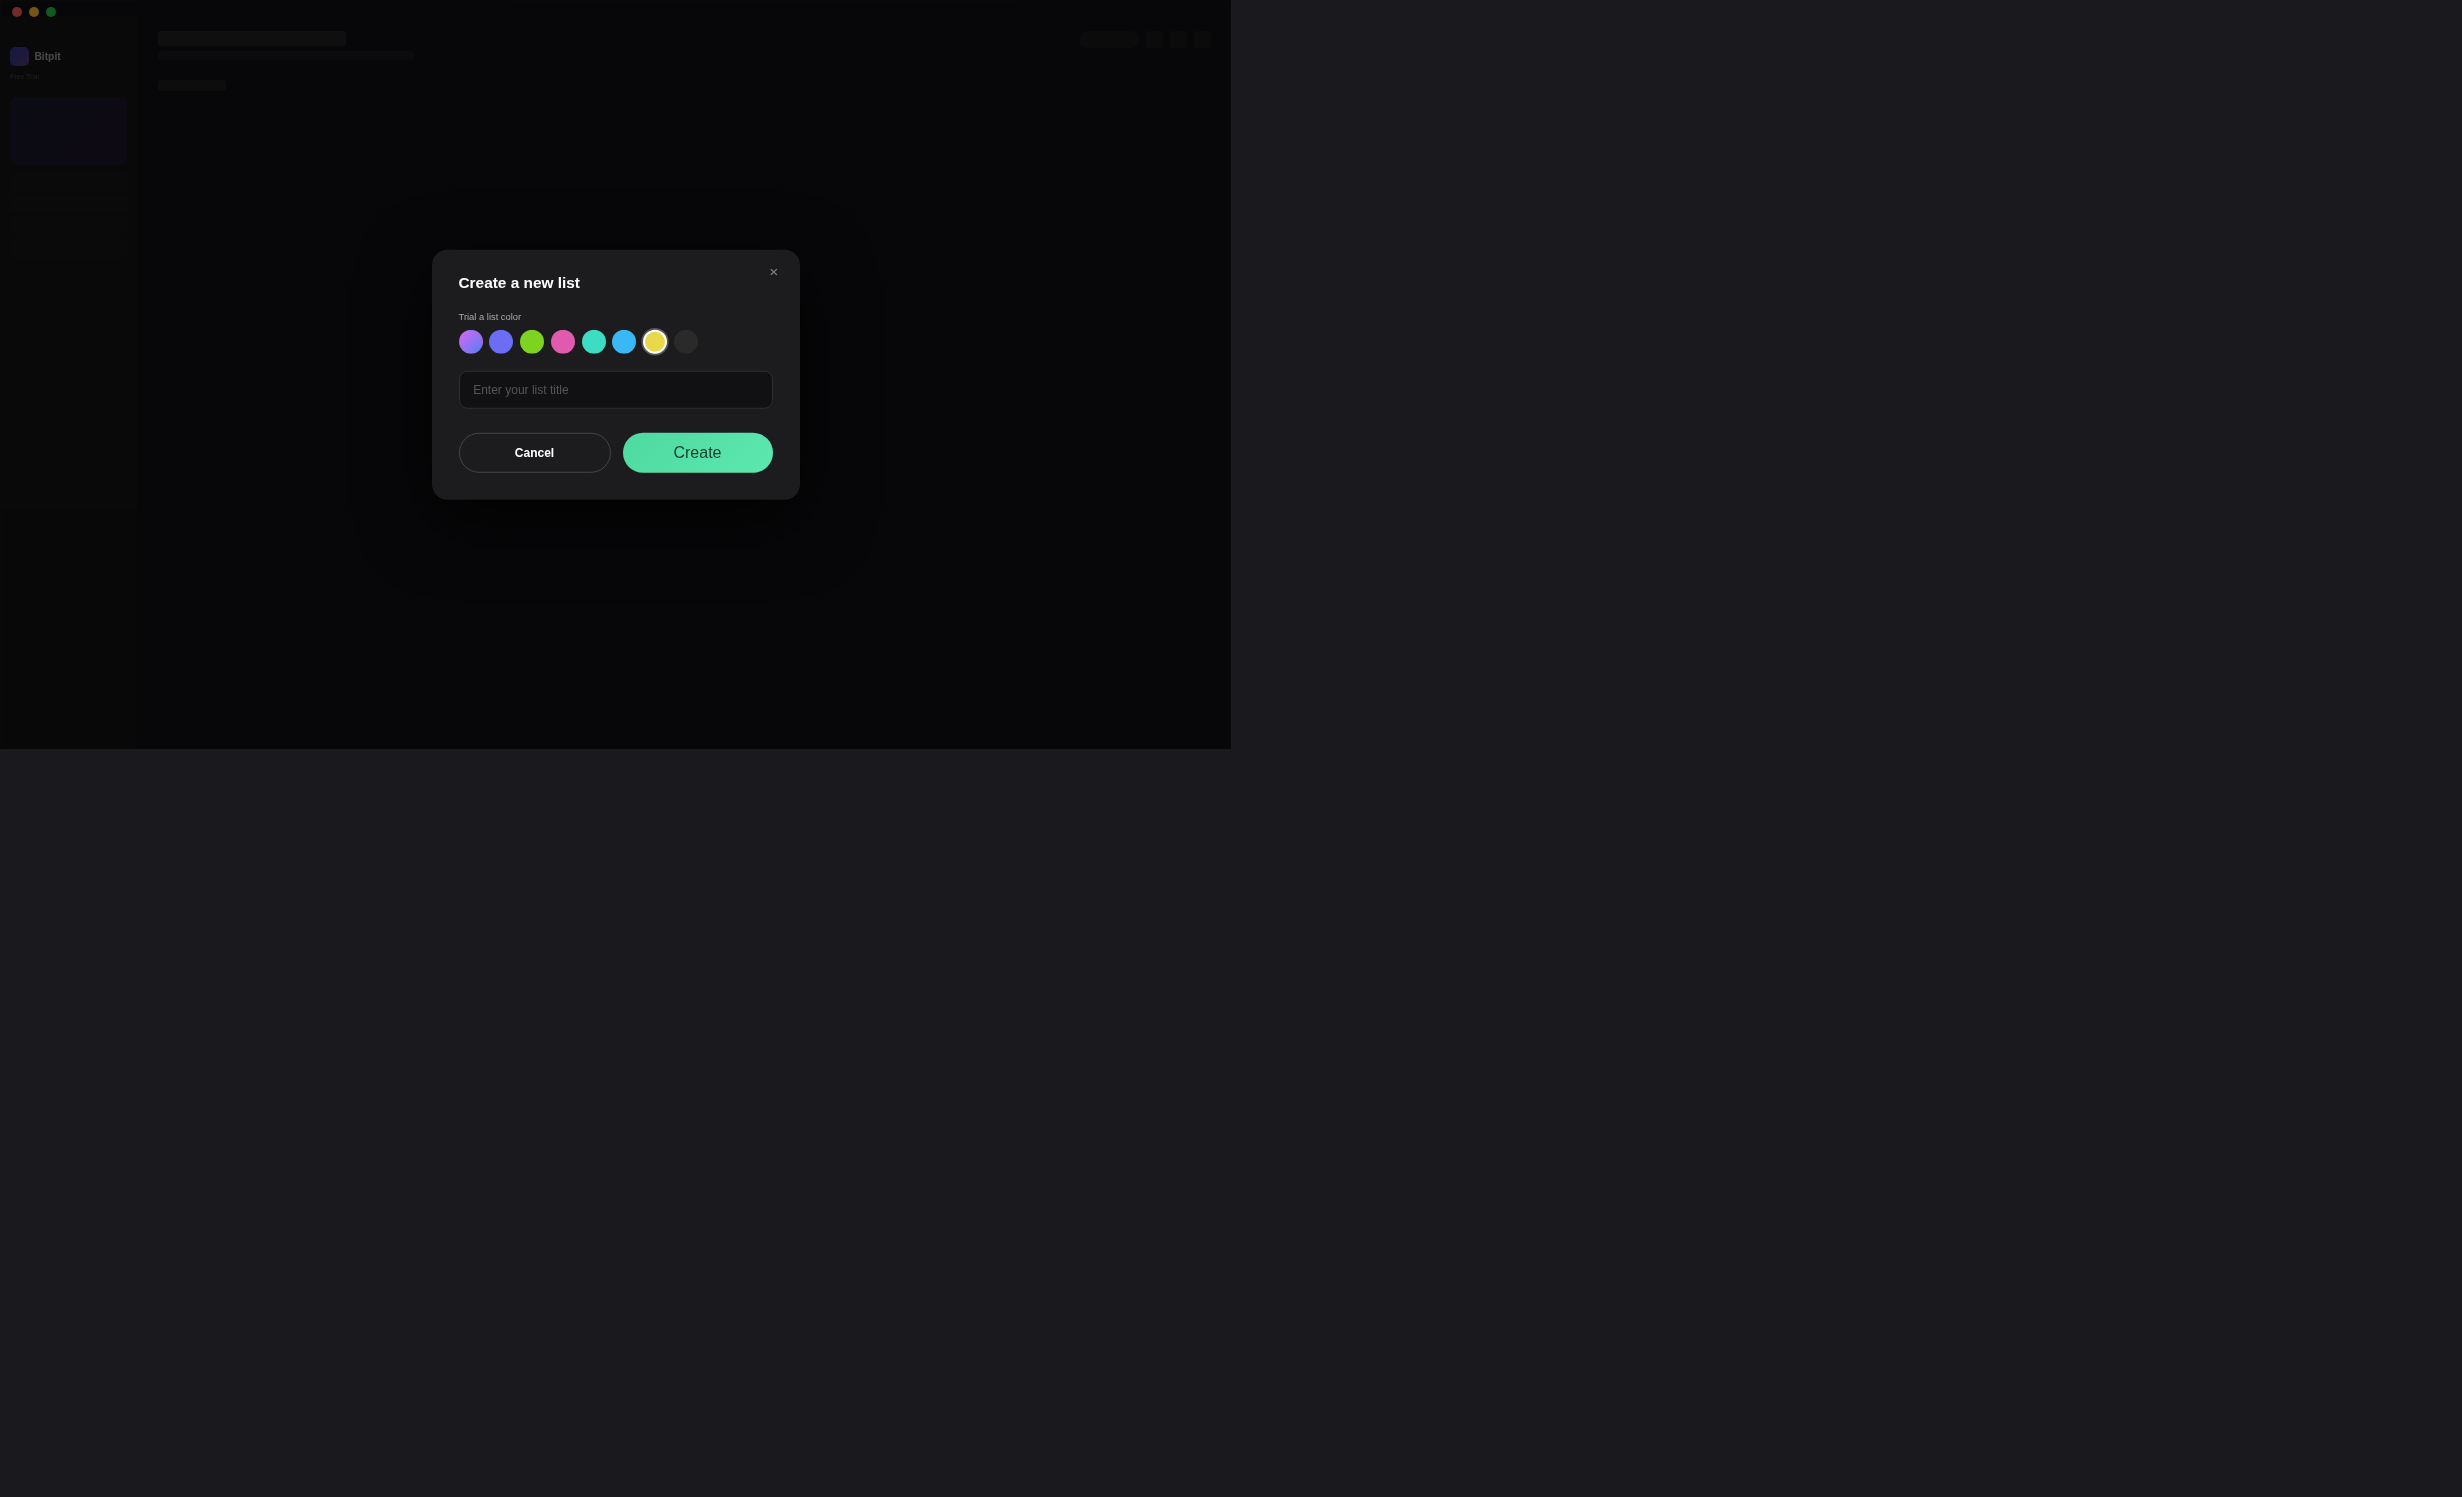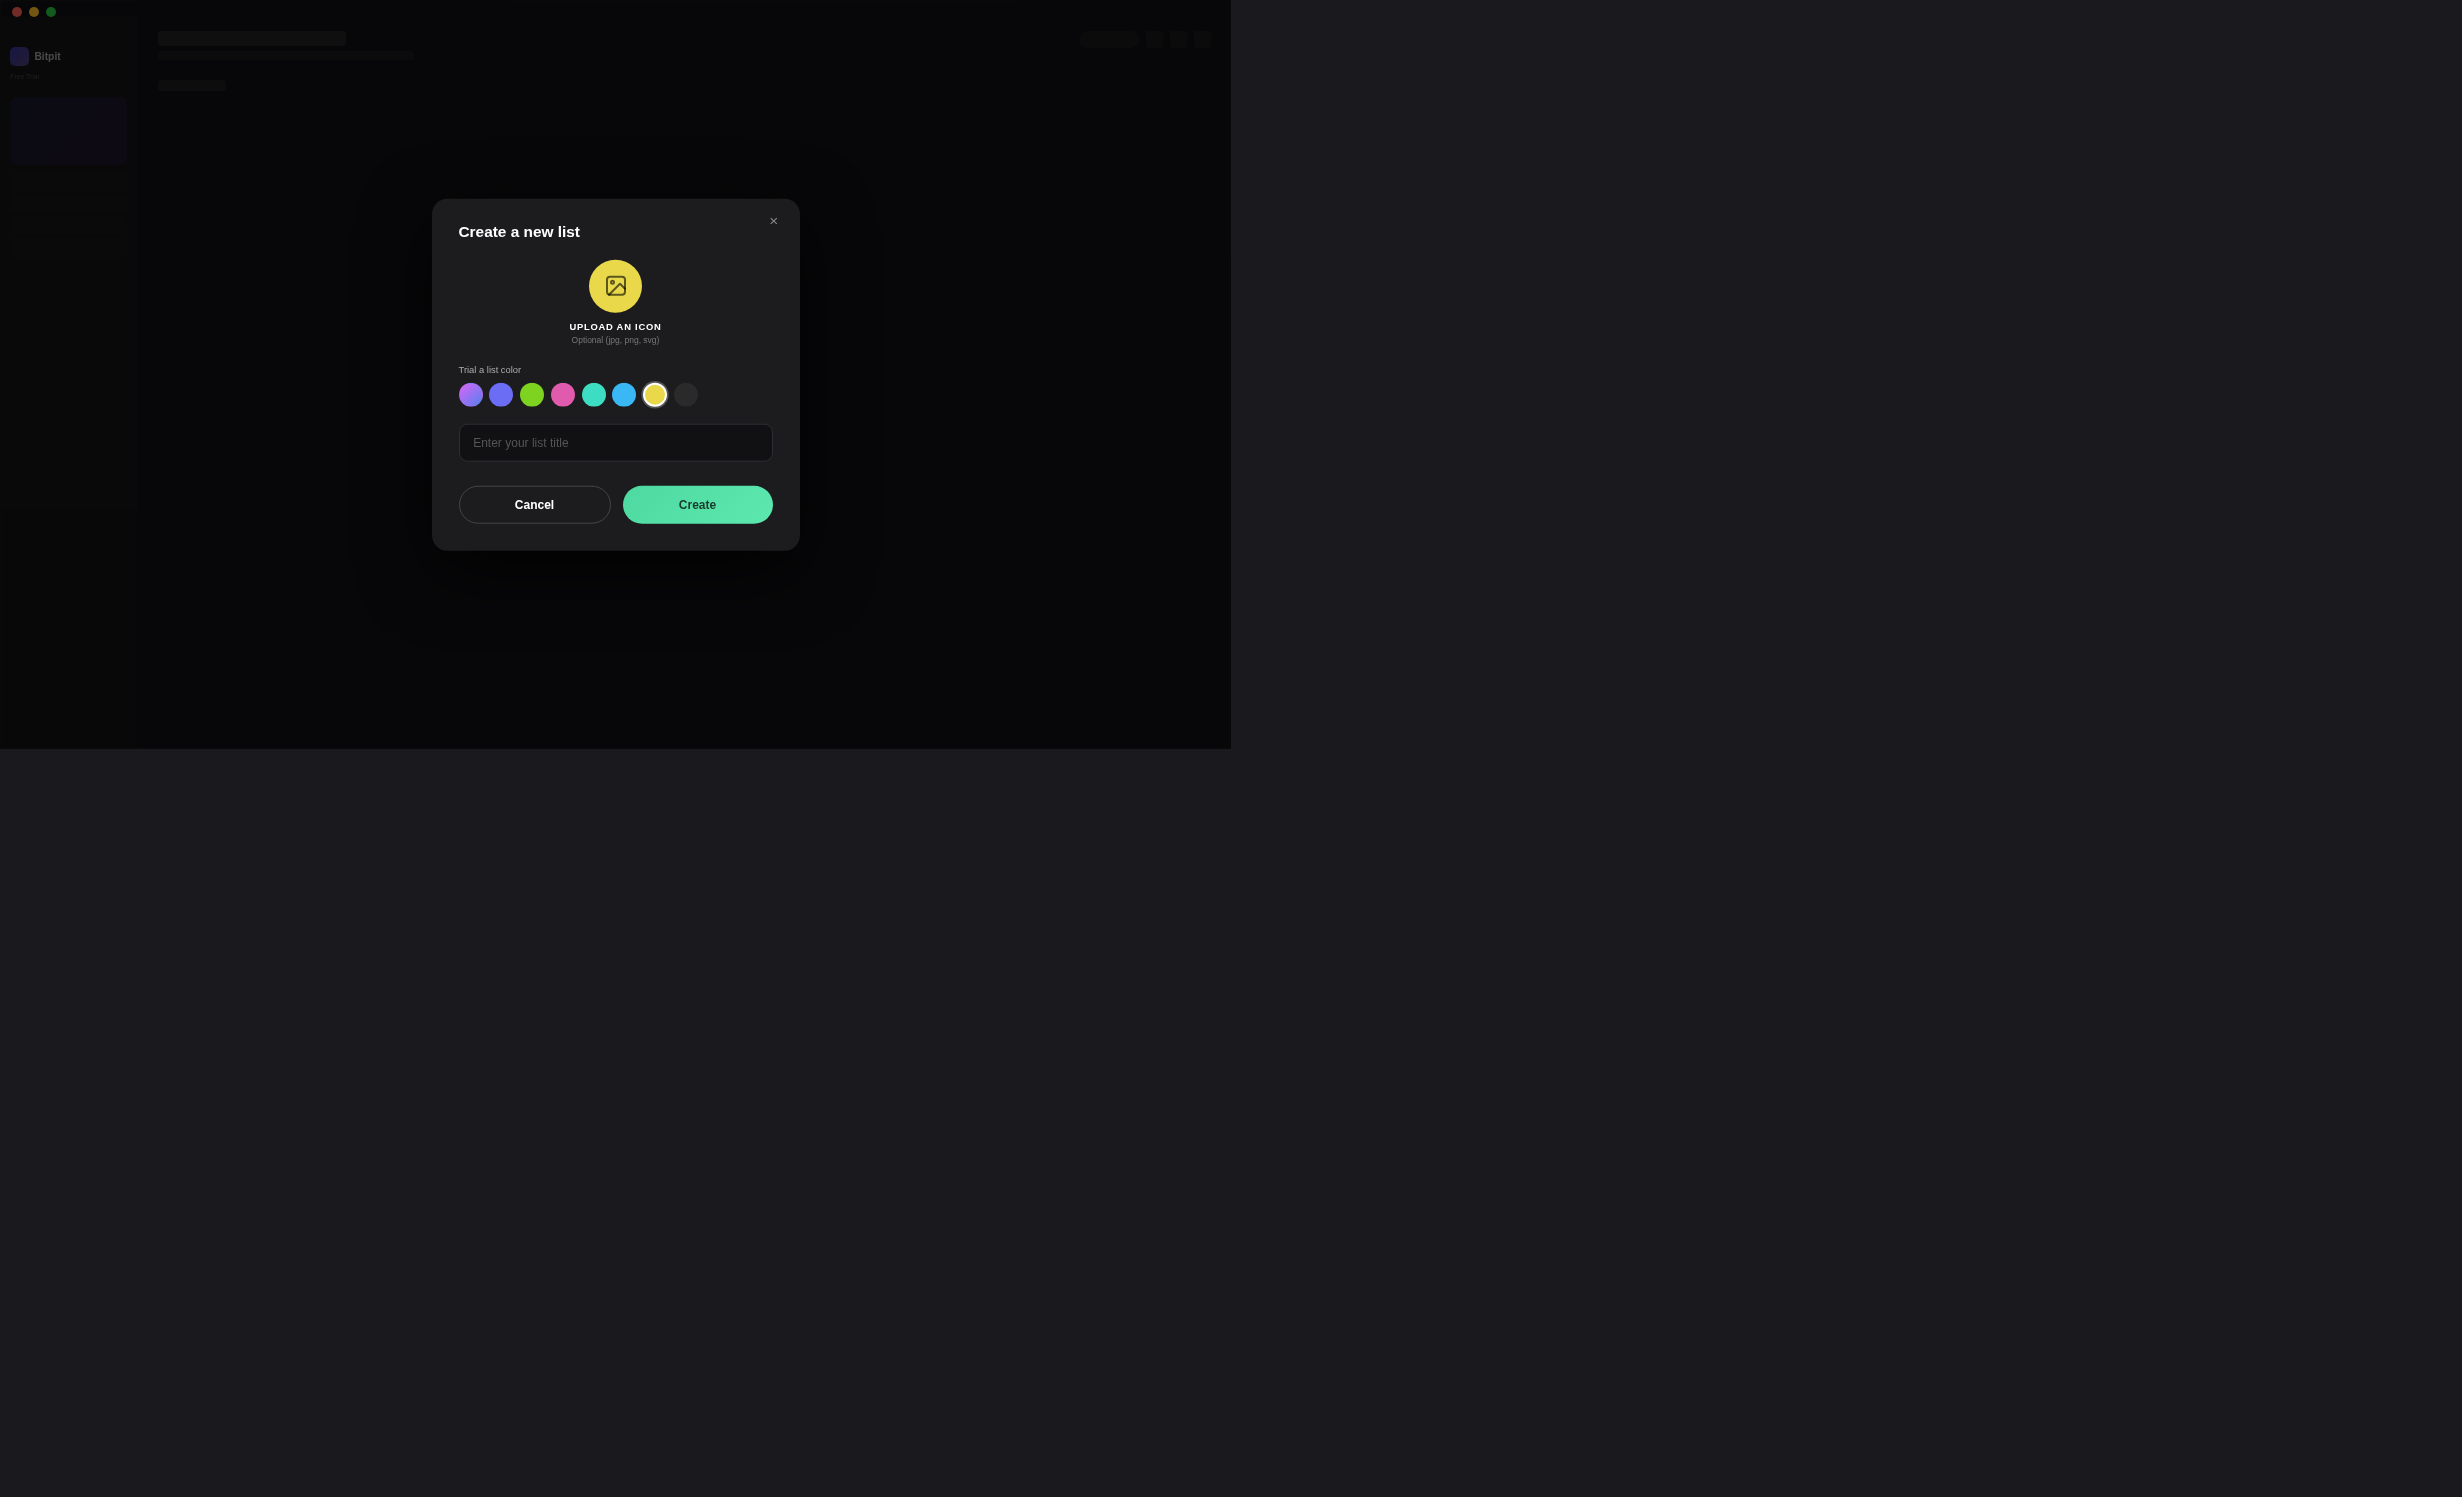--- a/index.html
+++ b/index.html
@@ -234,22 +234,22 @@
       font-family: inherit;
       transition: background 0.15s;
     }
     .btn-create {
       flex: 1;
       padding: 11px 20.5px;
       border-radius: 854px;
       border: none;
       background: linear-gradient(135deg, #4dd9a0, #5de8b0);
       color: #1a3a2c;
-      font-size: 12px;
-      font-weight: 700;
+      font-size: 16px;
+      font-weight: 400;
       cursor: pointer;
       font-family: inherit;
       transition: opacity 0.15s;
     }
   </style>
 </head>
 <body>
 
 <div class="bg-layer"></div>
 
@@ -287,31 +287,20 @@
 </div>
 
 <div class="overlay"></div>
 
 <div class="modal">
 
   <button class="modal-close">×</button>
 
   <div class="modal-title">Create a new list</div>
 
-  <div class="upload-area">
-    <div class="upload-circle">
-      <svg viewBox="0 0 24 24">
-        <rect x="3" y="3" width="18" height="18" rx="3" ry="3"></rect>
-        <circle cx="8.5" cy="8.5" r="1.5"></circle>
-        <polyline points="21 15 16 10 5 21"></polyline>
-      </svg>
-    </div>
-    <div class="upload-label-top">UPLOAD AN ICON</div>
-    <div class="upload-label-sub">Optional (jpg, png, svg)</div>
-  </div>
 
   <div class="color-picker-section">
     <div class="color-picker-label">Trial a list color</div>
     <div class="color-swatches" id="swatches-container">
 
     <div class="swatch" style="background: linear-gradient(135deg, rgb(217, 102, 245), rgb(85, 128, 240));"></div>
         <div class="swatch" style="background: rgb(107, 110, 245);"></div>
         <div class="swatch" style="background: rgb(126, 211, 33);"></div>
         <div class="swatch" style="background: rgb(224, 90, 173);"></div>
         <div class="swatch" style="background: rgb(61, 221, 195);"></div>

